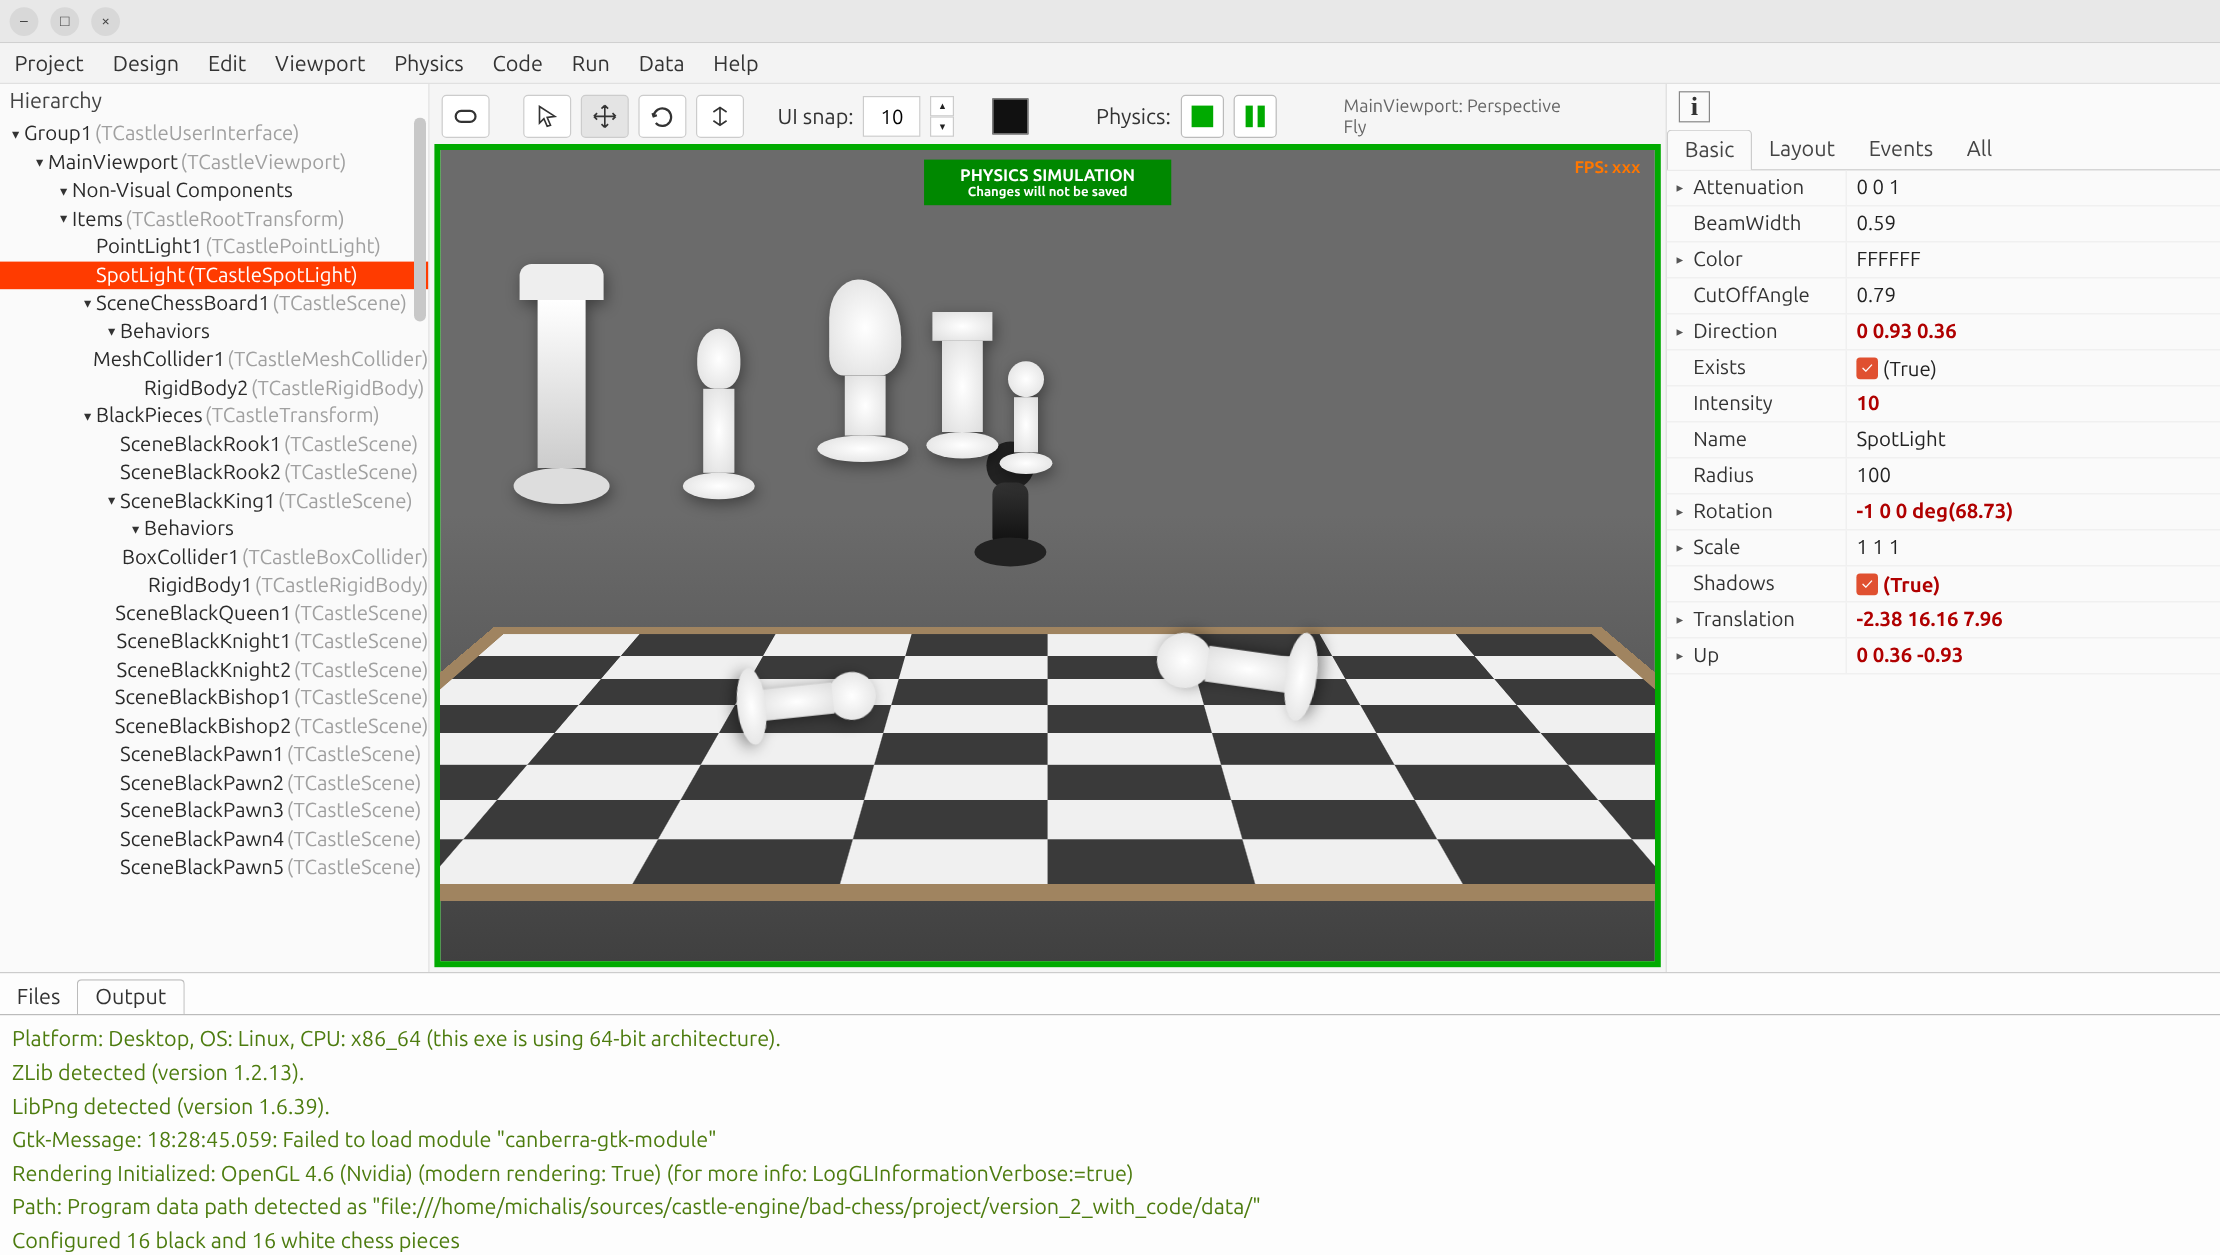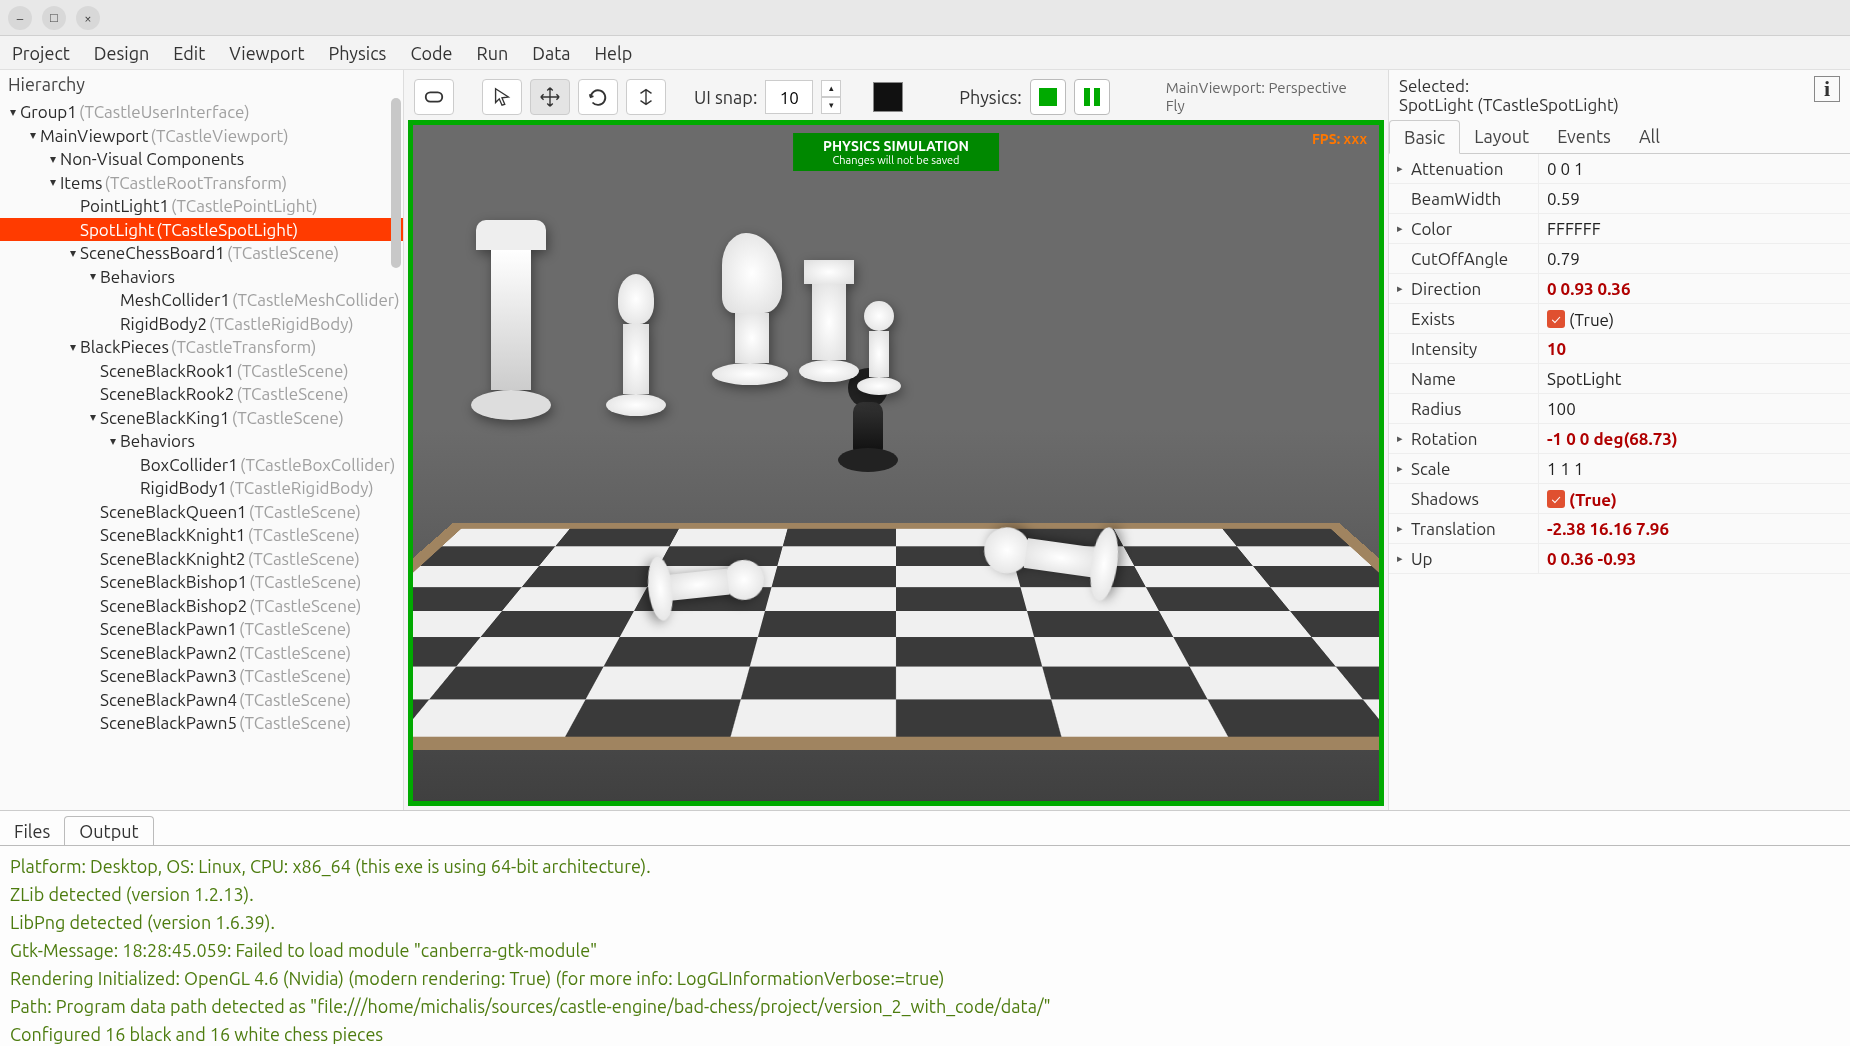--- a/index.html
+++ b/index.html
@@ -4,21 +4,21 @@
 <style>
 * { box-sizing: border-box; margin: 0; padding: 0; font-family: "Segoe UI", Ubuntu, sans-serif; }
 body { background: #f5f5f5; width: 1850px; height: 1046px; overflow: hidden; font-size: 16px; color: #222; }
 .titlebar { height: 36px; background: #e8e8e8; display: flex; align-items: center; padding: 0 8px; border-bottom: 1px solid #d0d0d0; }
 .titlebar .title { flex: 1; text-align: center; font-weight: bold; font-size: 16px; color: #2a2a2a; }
 .titlebar .winbtns { display: flex; gap: 10px; }
 .titlebar .winbtn { width: 24px; height: 24px; border-radius: 50%; background: #d8d8d8; display: flex; align-items: center; justify-content: center; font-size: 13px; color: #444; cursor: pointer; }
 .menubar { height: 34px; background: #f3f3f3; display: flex; align-items: center; gap: 24px; padding: 0 12px; font-size: 18px; color: #333; border-bottom: 1px solid #e0e0e0; }
 .menubar span { cursor: pointer; }
 .mainrow { display: flex; height: 740px; }
-.hierarchy { width: 404px; display: flex; flex-direction: column; border-right: 1px solid #ddd; background: #fafafa; }
+.hierarchy { width: 358px; display: flex; flex-direction: column; border-right: 1px solid #ddd; background: #fafafa; }
 .hierarchy .panel-title { font-size: 18px; color: #444; padding: 4px 8px; }
 .tree-wrap { flex: 1; overflow-y: hidden; position: relative; }
 .tree { position: relative; padding: 2px 0; }
 .tree-row { display: flex; align-items: center; height: 23.5px; font-size: 17px; white-space: nowrap; overflow: hidden; cursor: pointer; }
 .tree-row .ind { display: inline-block; }
 .tree-row .caret { width: 14px; color: #333; font-size: 12px; display: inline-block; text-align: center; }
 .tree-row .lbl { color: #2a2a2a; }
 .tree-row .typ { color: #a0a0a0; margin-left: 2px; }
 .tree-row.selected { background: #ff3b00; color: #fff; }
 .tree-row.selected .lbl, .tree-row.selected .typ { color: #fff; }
@@ -32,21 +32,21 @@
 .spinner { width: 20px; display: flex; flex-direction: column; }
 .spinner div { height: 17px; border: 1px solid #ccc; background: #fff; font-size: 9px; text-align: center; cursor: pointer; line-height: 15px; }
 .colorchip { width: 30px; height: 30px; background: #111; border: 1px solid #888; cursor: pointer; }
 .phys-btn { width: 36px; height: 36px; border: 1px solid #bbb; border-radius: 4px; background: #fff; display: flex; align-items: center; justify-content: center; cursor: pointer; }
 .phys-stop { width: 18px; height: 18px; background: #0a0; }
 .phys-pause { display: flex; gap: 4px; }
 .phys-pause div { width: 6px; height: 18px; background: #0a0; }
 .nav-info { font-size: 15px; color: #666; line-height: 18px; }
 .viewport { flex: 1; border: 5px solid #0a0; background: linear-gradient(#6b6b6b 0%, #6b6b6b 45%, #404040 100%); position: relative; overflow: hidden; }
 .sim-banner { position: absolute; top: 8px; left: 50%; transform: translateX(-50%); background: #008800; color: #fff; text-align: center; padding: 5px 30px; font-size: 14px; font-weight: bold; }
-.sim-banner .sub { font-size: 11px; font-weight: normal; display: block; }
+.sim-banner .sub { font-size: 11px; font-weight: bold; display: block; }
 .fps { position: absolute; top: 6px; right: 12px; color: #ff7700; font-size: 14px; font-weight: bold; }
 .board { position: absolute; bottom: -40px; left: -60px; right: -60px; height: 460px; transform: perspective(900px) rotateX(62deg); display: grid; grid-template-columns: repeat(8,1fr); grid-template-rows: repeat(8,1fr); border: 18px solid #a08460; }
 .board .sq.w { background: #f0f0f0; }
 .board .sq.b { background: #3a3a3a; }
 .piece { position: absolute; }
 .pawn-b { width: 60px; height: 120px; left: 44%; top: 36%; }
 .pawn-b .head { width: 40px; height: 40px; background: #222; border-radius: 50%; margin: 0 auto; }
 .pawn-b .body { width: 30px; height: 50px; background: linear-gradient(#333,#111); margin: -6px auto 0; border-radius: 10px 10px 4px 4px; }
 .pawn-b .base { width: 60px; height: 24px; background: #222; border-radius: 50%; margin: -4px auto 0; }
 .wpiece { filter: drop-shadow(2px 4px 6px rgba(0,0,0,0.4)); }
@@ -440,24 +440,20 @@
       <div class="piece wpiece" style="left:55%;top:58%;width:150px;height:70px;transform:rotate(-82deg)">
         <div class="wp-shape" style="width:46px;height:46px;border-radius:50%;margin:0 auto"></div>
         <div class="wp-shape" style="width:30px;height:70px;margin:-4px auto"></div>
         <div class="wp-shape" style="width:74px;height:26px;border-radius:50%;margin:0 auto"></div>
       </div>
     </div>
   </div>
 
   <div class="inspector">
     <div class="insp-head">
-      <div class="txt">
-        <div>Selected:</div>
-        <div>SpotLight (TCastleSpotLight)</div>
-      </div>
       <div class="ibtn">i</div>
     </div>
     <div class="insp-tabs" id="insp-tabs">
         <div class="insp-tab active">Basic</div>
         <div class="insp-tab">Layout</div>
         <div class="insp-tab">Events</div>
         <div class="insp-tab">All</div>
       </div>
     <div class="props" id="props">
         <div class="prop-row">

